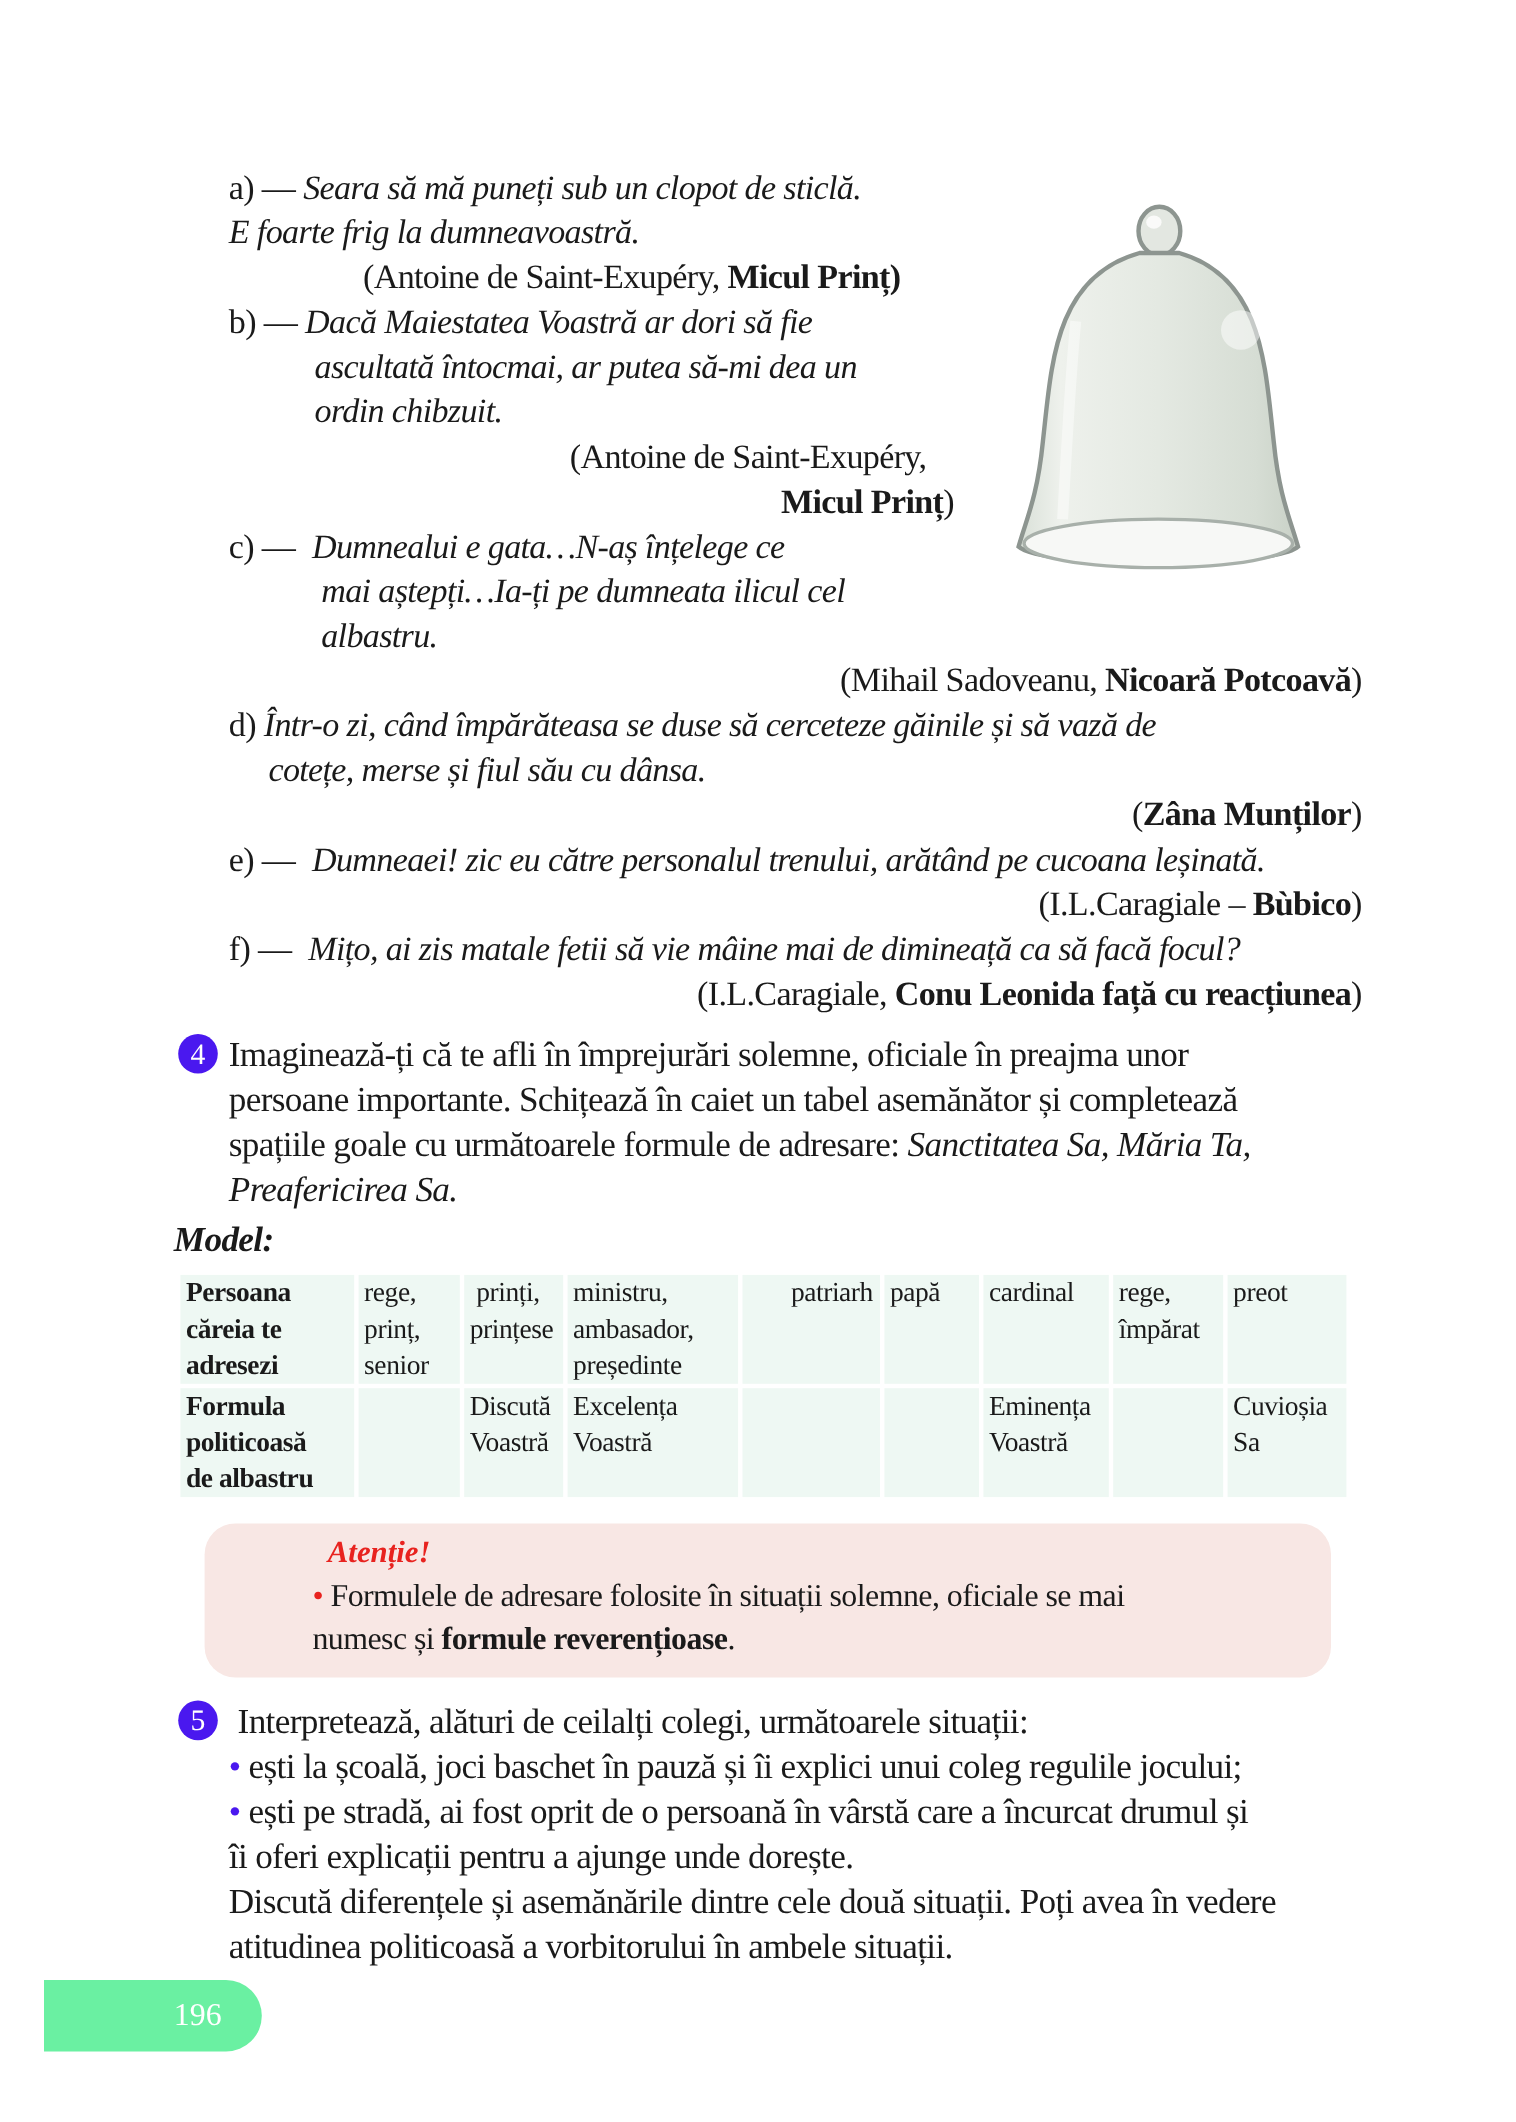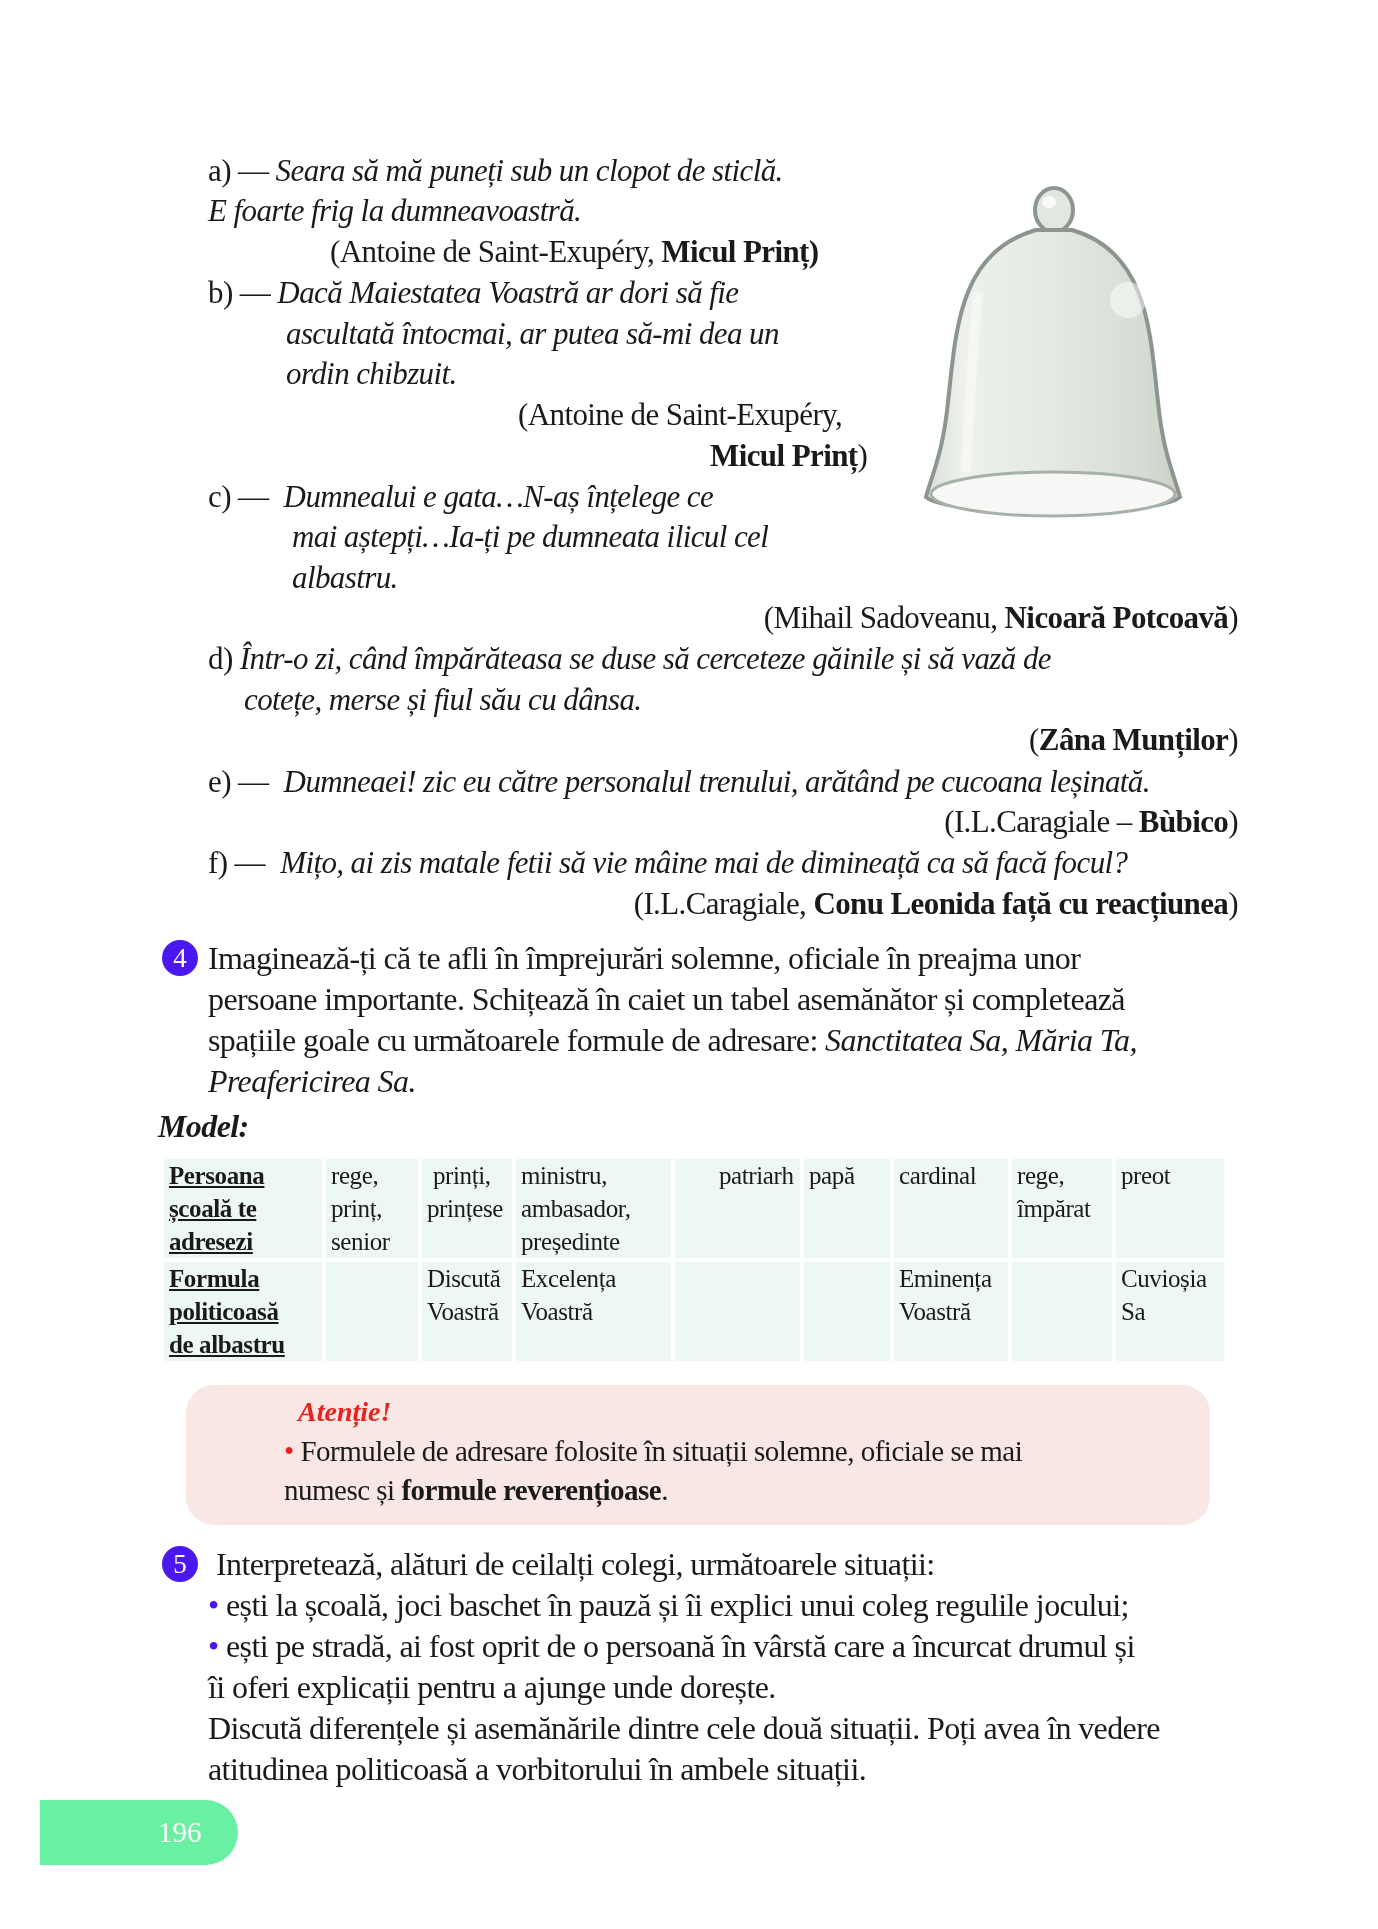--- a/index.html
+++ b/index.html
@@ -45,21 +45,21 @@
     border-spacing: 4px;
   }
   .tbl td {
     background: #eef8f3;
     vertical-align: top;
     font-size: 25px;
     line-height: 33px;
     padding: 0 5px;
     letter-spacing: -0.4px;
   }
-  .tbl td.hdr { font-weight: bold; width: 158px; text-decoration: underline; }
+  .tbl td.hdr { font-weight: bold; width: 158px; }
 
   
   .attn {
     position: absolute;
     left: 186px; top: 1385px;
     width: 1024px; height: 140px;
     background: #f8e7e4;
     border-radius: 28px;
   }
   .attn-title {
@@ -174,21 +174,21 @@
   <span>spațiile goale cu următoarele formule de adresare: </span><span class="it">Sanctitatea Sa, Măria Ta,</span>
 </div>
 <div class="line it" style="left:208px; top:1061px; font-size:32px;">Preafericirea Sa.</div>
 <div class="line it b" style="left:158px; top:1106px; font-size:32px;">Model:</div>
 
 <table class="tbl">
   <tbody>
       <tr>
     <td class="hdr">
       <div>Persoana</div>
-      <div>școală te</div>
+      <div>căreia te</div>
       <div>adresezi</div>
     </td>
     <td style="width:92px;">
       <div>rege,</div>
       <div>prinț,</div>
       <div>senior</div>
     </td>
     <td style="width:90px;">
       <div style="padding-left:6px;">prinți,</div>
       <div>prințese</div>

